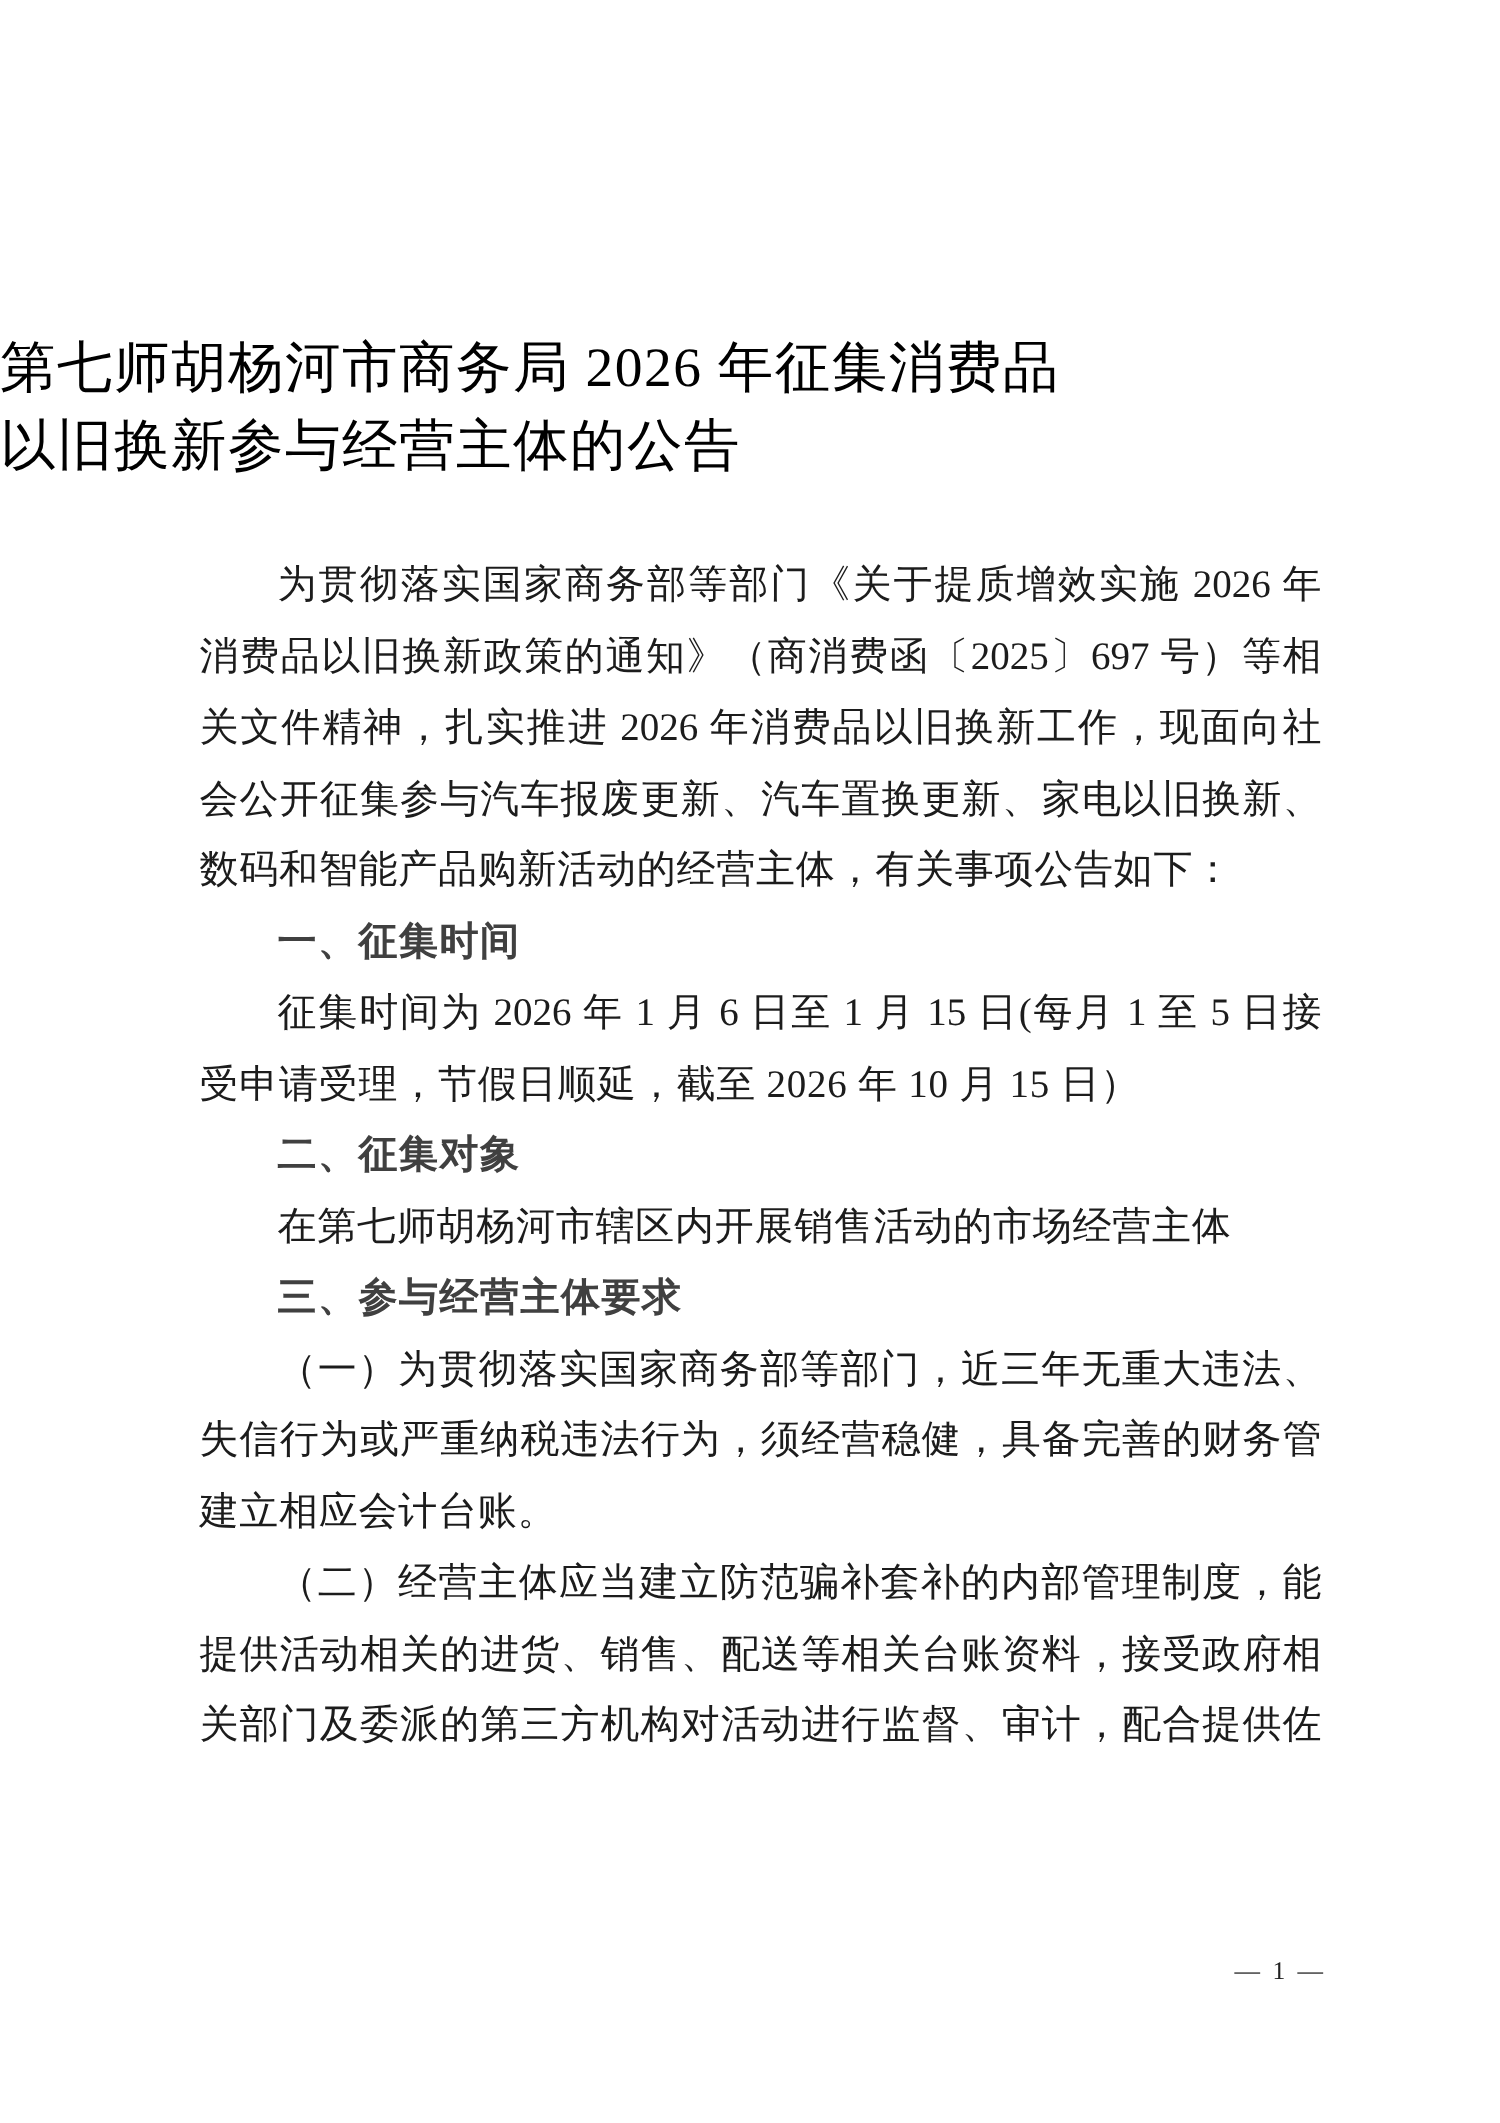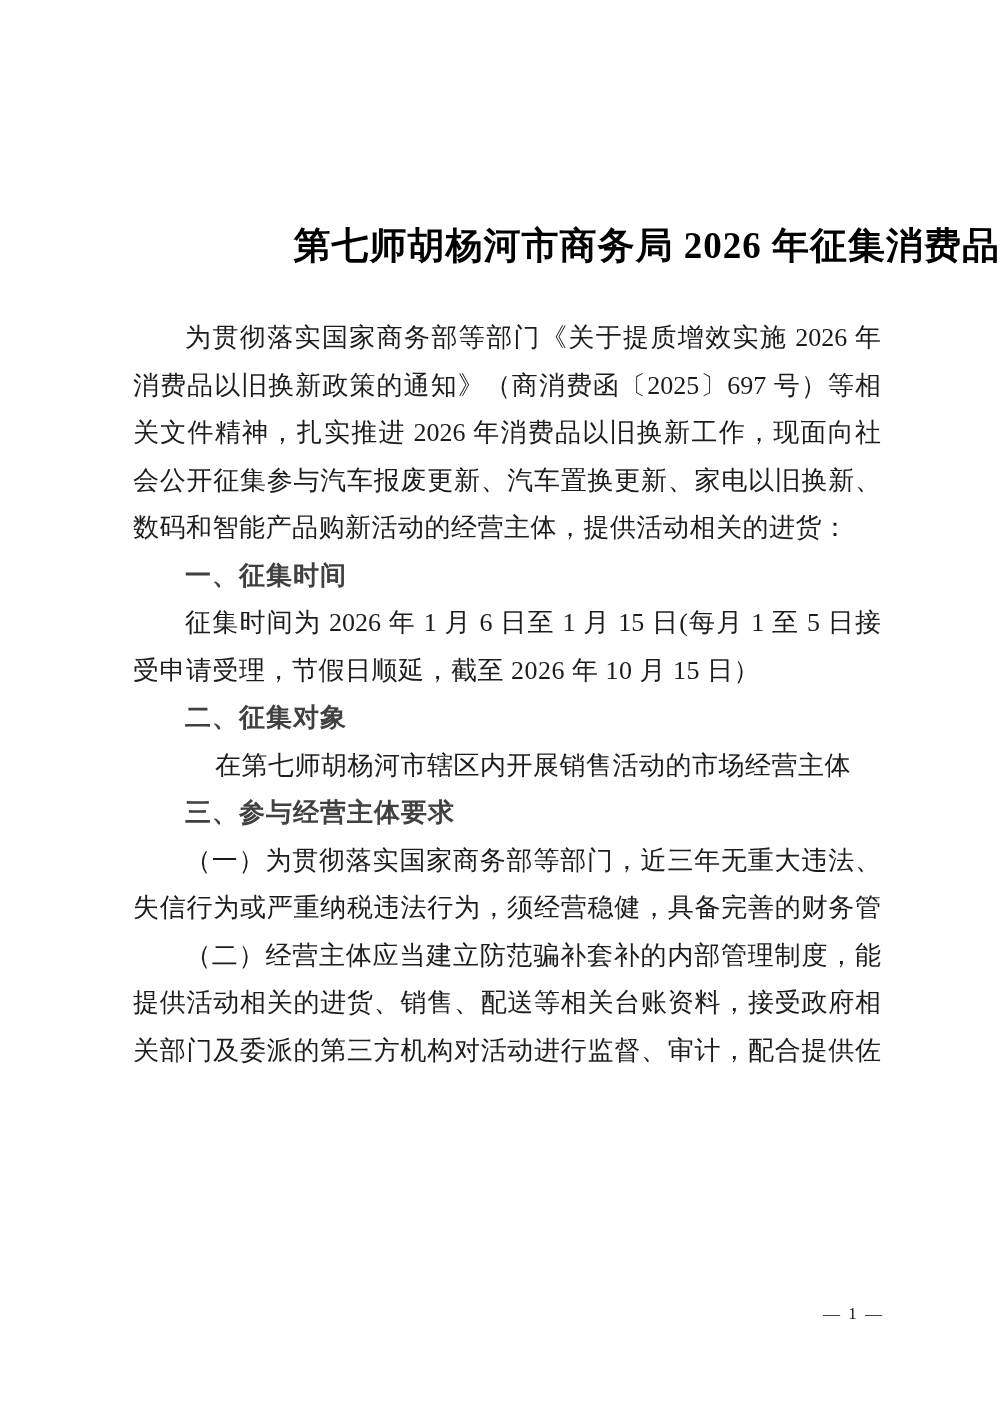--- a/index.html
+++ b/index.html
@@ -13,23 +13,23 @@
     height: 1415px;
     margin: 0 auto;
     background: #ffffff;
     color: #1a1a1a;
     font-family: "Liberation Serif", "DejaVu Serif", serif;
     overflow: hidden;
   }
   .doc-title {
     margin: 0;
     padding-top: 220px;
-    text-align: right;
+    text-align: left;
     font-family: "Liberation Serif", "DejaVu Serif", serif;
-    font-weight: bold;
+    font-weight: normal;
     font-size: 37px;
     line-height: 52px;
     color: #000000;
     letter-spacing: 1px;
   }
   .doc-title .title-line {
     display: block;
   }
   .doc-body {
     margin-top: 42px;
@@ -44,21 +44,20 @@
     text-align: left;
     letter-spacing: 0.5px;
   }
   .line.justify {
     text-align: justify;
     text-align-last: justify;
     letter-spacing: 0;
   }
   .line.indent {
     padding-left: 52px;
-    text-align: center;
   }
   .line.indent.justify {
     padding-left: 52px;
   }
   .line.heading {
     font-family: "Liberation Sans", "DejaVu Sans", sans-serif;
     font-weight: bold;
     color: #404040;
     text-align: left;
     text-align-last: left;
@@ -75,36 +74,38 @@
     letter-spacing: 2px;
   }
 </style>
 </head>
 <body>
 
 <div class="page">
 
   <h1 class="doc-title">
     <span class="title-line">第七师胡杨河市商务局 2026 年征集消费品</span>
+    <span class="title-line">以旧换新参与经营主体的公告</span>
   </h1>
 
   <div class="doc-body" id="doc-body">
       <div class="line indent justify">为贯彻落实国家商务部等部门《关于提质增效实施 2026 年</div>
       <div class="line justify">消费品以旧换新政策的通知》（商消费函〔2025〕697 号）等相</div>
       <div class="line justify">关文件精神，扎实推进 2026 年消费品以旧换新工作，现面向社</div>
       <div class="line justify">会公开征集参与汽车报废更新、汽车置换更新、家电以旧换新、</div>
-      <div class="line">数码和智能产品购新活动的经营主体，提供活动相关的进货：</div>
+      <div class="line">数码和智能产品购新活动的经营主体，有关事项公告如下：</div>
       <div class="line heading indent">一、征集时间</div>
       <div class="line indent justify">征集时间为 2026 年 1 月 6 日至 1 月 15 日(每月 1 至 5 日接</div>
       <div class="line">受申请受理，节假日顺延，截至 2026 年 10 月 15 日）</div>
       <div class="line heading indent">二、征集对象</div>
       <div class="line indent">在第七师胡杨河市辖区内开展销售活动的市场经营主体</div>
       <div class="line heading indent">三、参与经营主体要求</div>
       <div class="line indent justify">（一）为贯彻落实国家商务部等部门，近三年无重大违法、</div>
       <div class="line justify">失信行为或严重纳税违法行为，须经营稳健，具备完善的财务管</div>
+      <div class="line">建立相应会计台账。</div>
       <div class="line indent justify">（二）经营主体应当建立防范骗补套补的内部管理制度，能</div>
       <div class="line justify">提供活动相关的进货、销售、配送等相关台账资料，接受政府相</div>
       <div class="line justify">关部门及委派的第三方机构对活动进行监督、审计，配合提供佐</div>
     </div>
 
   <div class="page-footer">— 1 —</div>
 
 </div>
 
 </body></html>

